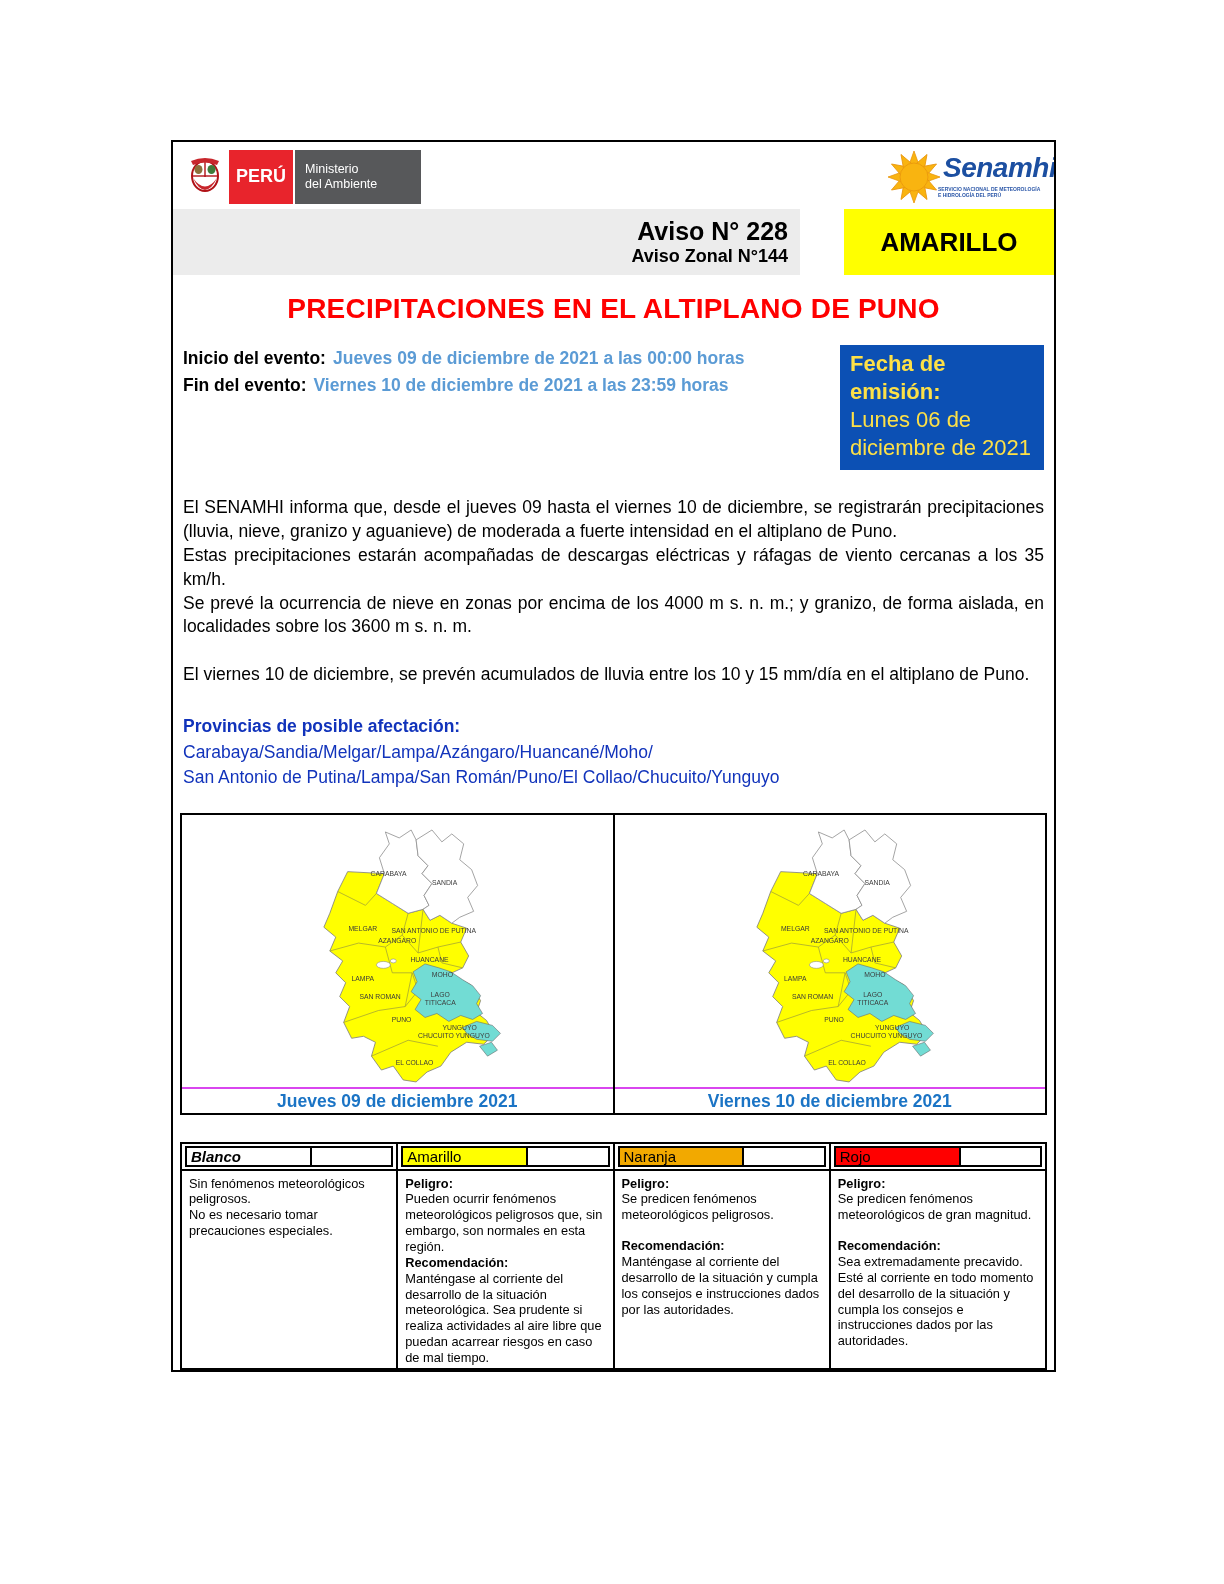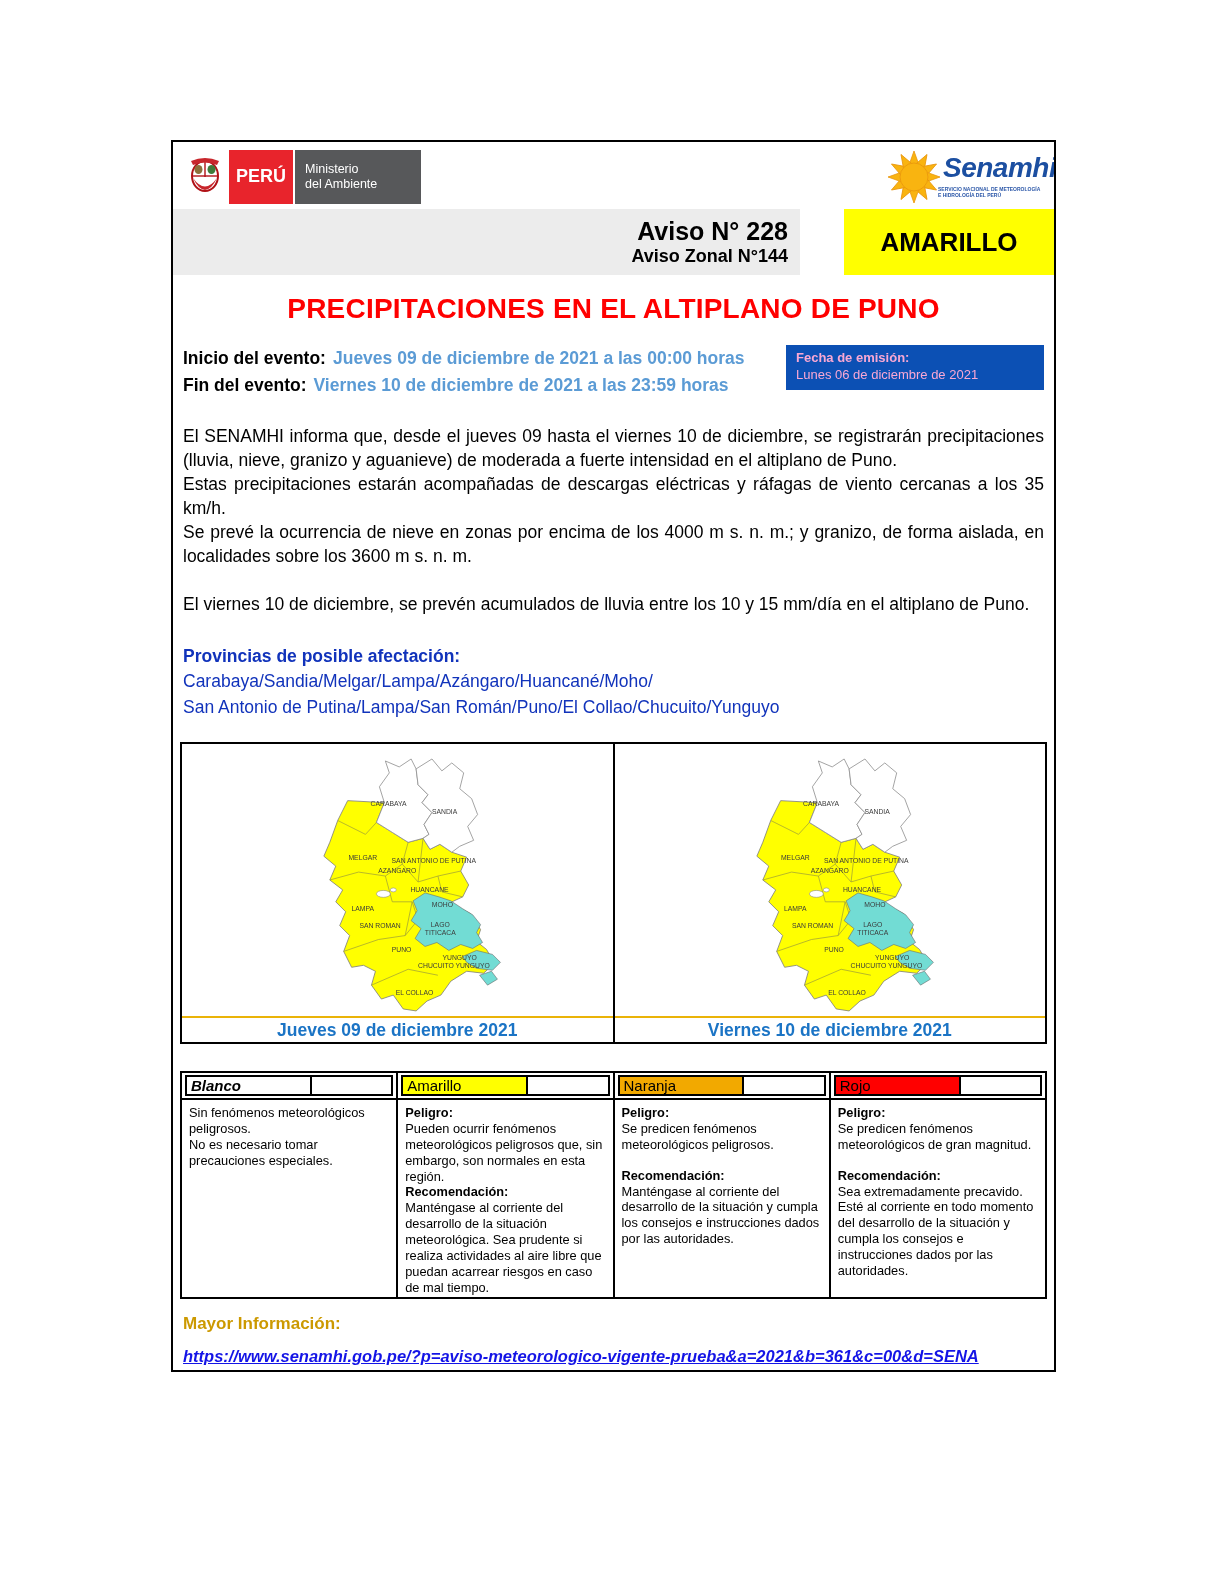--- a/index.html
+++ b/index.html
@@ -33,21 +33,21 @@
   .aviso-number { font-size:25px; font-weight:bold; line-height:1.15; }
   .aviso-zonal  { font-size:18px; font-weight:bold; line-height:1.15;margin-left:8px; }
   .aviso-level { width:210px; display:flex; align-items:center; justify-content:center;
                  font-size:26px; font-weight:bold; }
 
   
   .title { margin-top:18px; text-align:center; color:#FF0000; font-weight:bold; font-size:28px; letter-spacing:0.2px; }
   .event-section { display:flex; justify-content:space-between; align-items:flex-start; padding:0 10px; margin-top:20px; }
   .event-left { font-size:17.5px; line-height:1.55; font-weight:bold; }
   .ev-value { color:#5B9BD5; margin-left:7px; }
-  .emision-box { width:258px; background:#0C50B4; color:#f9a8d4; font-size:13px; line-height:1.28; padding:5px 10px 7px 10px; }
+  .emision-box { width:204px; background:#0C50B4; color:#fde047; font-size:22px; line-height:1.28; padding:5px 10px 7px 10px; }
   .emision-label { font-weight:bold; }
 
   
   .body-text { padding:0 10px; margin-top:26px; font-size:17.5px; line-height:1.37; text-align:justify; }
   .body-text p { margin:0; }
   .body-text p.spaced { margin-top:24px; }
 
   
   .provinces { padding:0 10px; margin-top:27px; color:#1133BB; font-size:17.5px; line-height:1.45; }
   .prov-heading { font-weight:bold; }
@@ -69,21 +69,21 @@
   .map-labels span:nth-child(6)  { left:57.5%; top:53.5%; }
   .map-labels span:nth-child(7)  { left:60.5%; top:59%; }
   .map-labels span:nth-child(8)  { left:42%;   top:60.5%; }
   .map-labels span:nth-child(9)  { left:46%;   top:67%; }
   .map-labels span:nth-child(10) { left:60%;   top:68%; white-space:normal; width:40px; }
   .map-labels span:nth-child(11) { left:51%;   top:75.5%; }
   .map-labels span:nth-child(12) { left:64.5%; top:78.5%; }
   .map-labels span:nth-child(13) { left:59%;   top:81.5%; }
   .map-labels span:nth-child(14) { left:67.5%; top:81.5%; }
   .map-labels span:nth-child(15) { left:54%;   top:91.5%; }
-  .map-caption { height:26px; border-top:2px solid #eab308; text-align:center; font-weight:bold;
+  .map-caption { height:26px; border-top:2px solid #d946ef; text-align:center; font-weight:bold;
                  color:#1B74C5; font-size:17.5px; line-height:24px; }
 
   
   .legend-table { margin:27px 7px 0 7px; border:2px solid #000; display:flex; height:228px; }
   .legend-col { flex:1; display:flex; flex-direction:column; }
   .legend-col + .legend-col { border-left:2px solid #000; }
   .legend-header { height:27px; display:flex; align-items:center; padding:2px 3px; border-bottom:2px solid #000; }
   .legend-name { flex:1.5; border:2px solid #000; height:21px; font-size:15px; line-height:17px; padding-left:4px; }
   .legend-col:nth-child(1) .legend-name { font-weight:bold;font-style:italic; }
   .legend-swatch { flex:1; border:2px solid #000; border-left:none; height:21px; background:#fff; }

